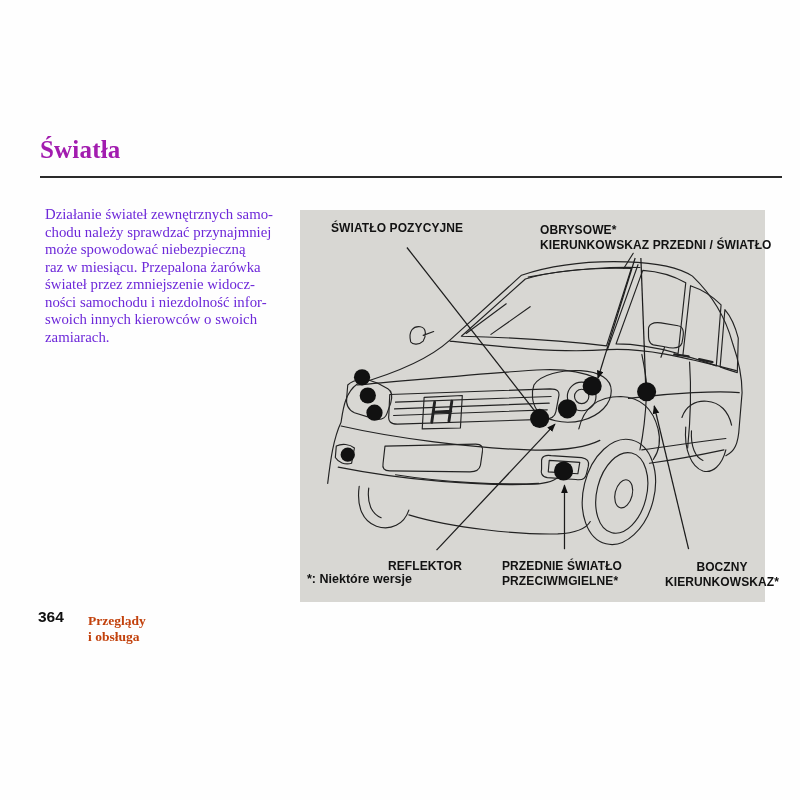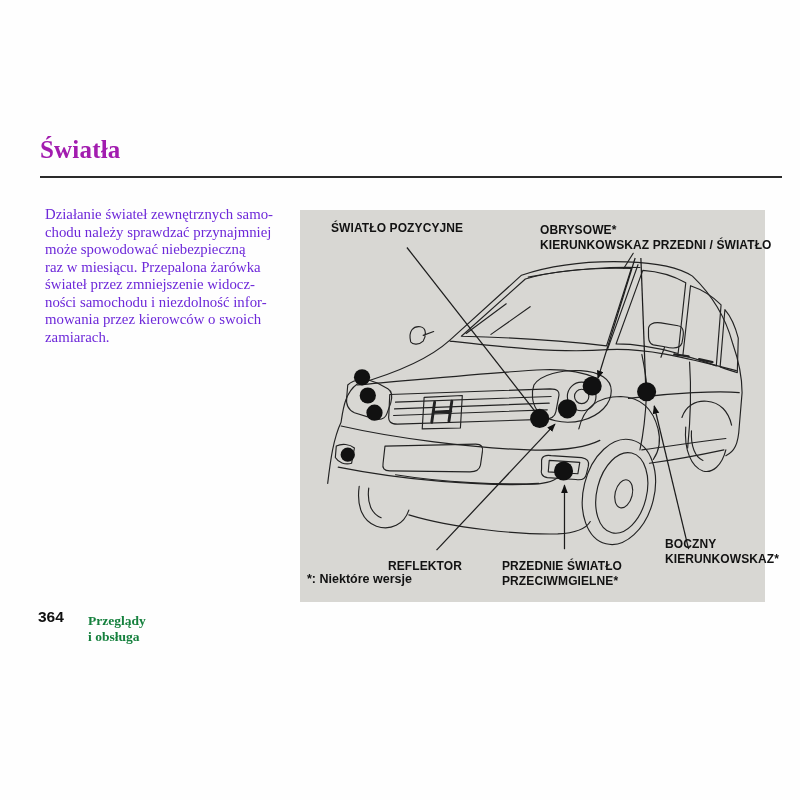--- a/index.html
+++ b/index.html
@@ -50,37 +50,37 @@
   }
   .footer { position: absolute; left: 0; top: 0; }
   .footer-page-num {
     position: absolute; left: 38px; top: 608px;
     font-family: "Liberation Sans", sans-serif;
     font-weight: bold; font-size: 15.5px; color: #101010;
   }
   .footer-section {
     position: absolute; left: 88px; top: 613px;
     font-family: "Liberation Serif", serif;
-    font-weight: bold; font-size: 13.5px; color: #15803d;
+    font-weight: bold; font-size: 13.5px; color: #c2410c;
   }
 </style>
 </head>
 <body>
 
 <div class="page-heading">Światła</div>
 <div class="heading-rule"></div>
 
 <div class="body-text">
   <span>Działanie świateł zewnętrznych samo-</span>
   <span>chodu należy sprawdzać przynajmniej</span>
   <span>może spowodować niebezpieczną</span>
   <span>raz w miesiącu. Przepalona żarówka</span>
   <span>świateł przez zmniejszenie widocz-</span>
   <span>ności samochodu i niezdolność infor-</span>
-  <span>mowania przez kierowców o swoich</span>
+  <span>swoich innych kierowców o swoich</span>
   <span>zamiarach.</span>
 </div>
 
 <div class="diagram-box">
   <svg viewBox="290 210 487 392">
     <g fill="none" stroke="#222" stroke-width="1.2" stroke-linecap="round" stroke-linejoin="round">
 
       <path d="M 319,487 C 322,462 325,440 333,423 C 335,410 337,392 350,383 C 385,373 425,357 447,337 L 522,269 C 558,257 600,254 632,255 C 664,256 686,260 701,270 C 726,294 737,318 743,340 C 750,360 753,374 753,392 L 750,428 C 749,446 745,454 736,458"></path>
 
       <path d="M 350,384 C 420,378 500,370 545,368 C 572,367 590,372 601,377"></path>
@@ -182,21 +182,21 @@
     <span style="display:block">OBRYSOWE*</span>
     <span style="display:block">KIERUNKOWSKAZ PRZEDNI / ŚWIATŁO</span>
   </div>
   <div class="dlabel" style="left:88px; top:349px;">
     <span>REFLEKTOR</span>
   </div>
   <div class="dlabel" style="left:202px; top:349px;">
     <span style="display:block">PRZEDNIE ŚWIATŁO</span>
     <span style="display:block">PRZECIWMGIELNE*</span>
   </div>
-  <div class="dlabel" style="left:365px; top:327px;">
+  <div class="dlabel" style="left:365px; top:350px;text-align:center;">
     <span style="display:block">BOCZNY</span>
     <span style="display:block">KIERUNKOWSKAZ*</span>
   </div>
   <div class="footnote">*: Niektóre wersje</div>
 </div>
 
 <div class="footer">
   <div class="footer-page-num">364</div>
   <div class="footer-section">Przeglądy i obsługa</div>
 </div>

